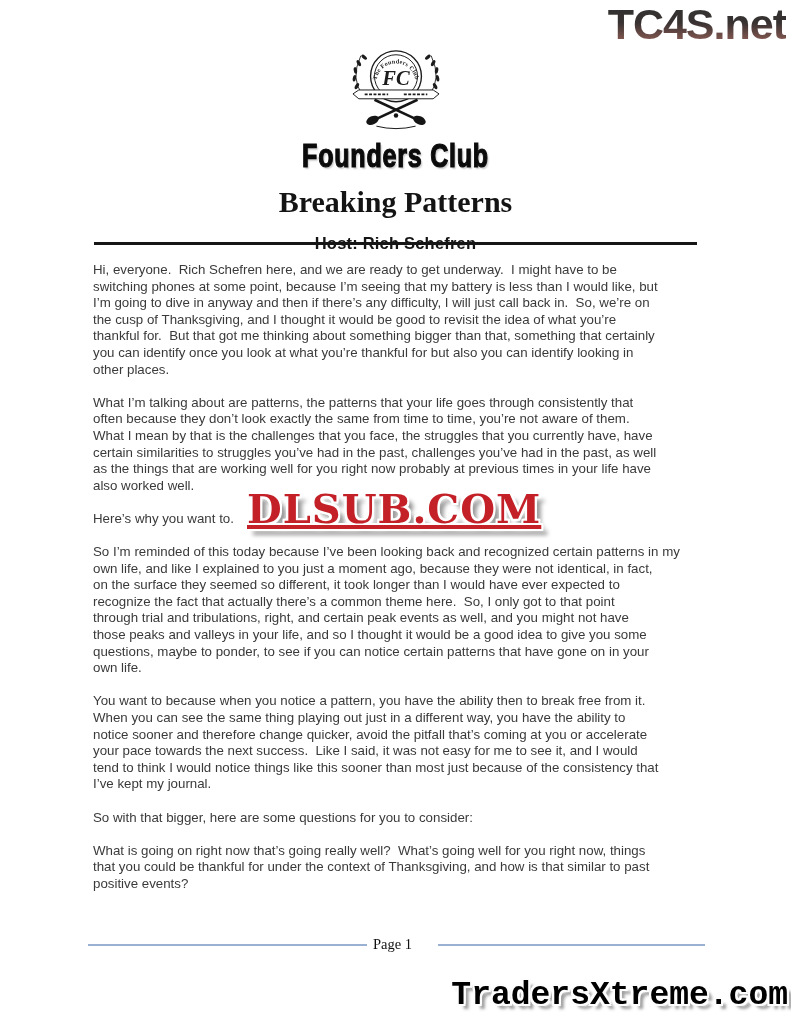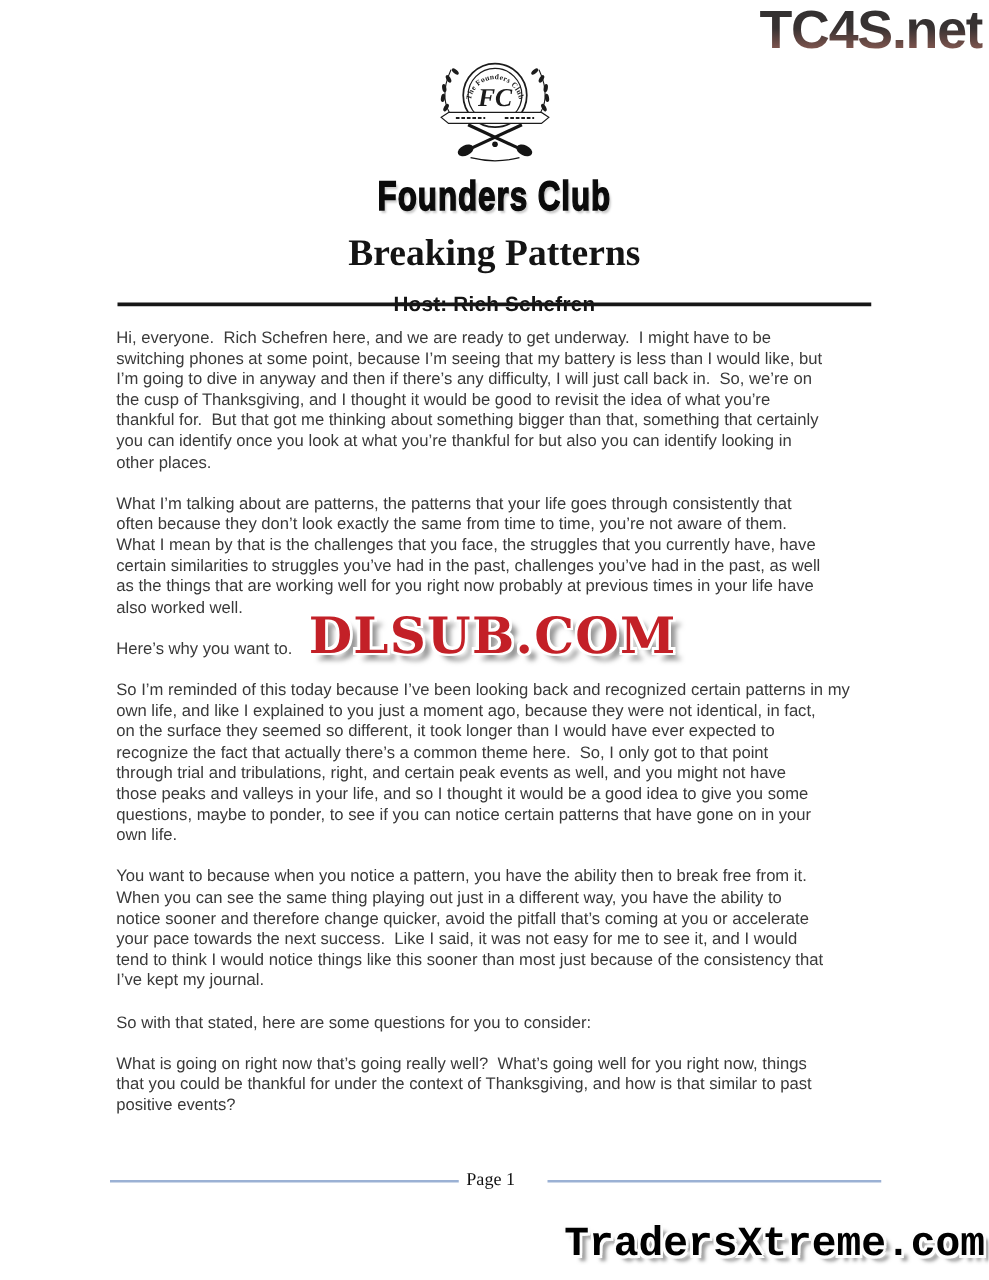--- a/index.html
+++ b/index.html
@@ -28,21 +28,21 @@
   .content{position:absolute;top:262px;left:93px;width:645px;font-size:13.3px;line-height:16.6px;
            color:#3a3a3a;}
   .content p{margin:0 0 16.6px 0;white-space:pre-wrap;}
   .content p:last-child{margin-bottom:0;}
 
   
   .wm-mid{position:absolute;top:489px;left:247px;font-family:"DejaVu Serif",serif;font-weight:bold;
           font-size:40px;line-height:1;letter-spacing:1px;color:#c32027;white-space:nowrap;
           text-shadow:-2px -2px 0 #fff,2px -2px 0 #fff,-2px 2px 0 #fff,2px 2px 0 #fff,
                       -2px 0 0 #fff,2px 0 0 #fff,0 -2px 0 #fff,0 2px 0 #fff,
-                      6px 6px 4px rgba(125,125,125,0.8);}
+                      6px 6px 4px rgba(125,125,125,0.8);text-decoration:underline;}
 
   
   .footer{position:absolute;top:936px;left:88px;width:617px;display:flex;align-items:center;
           font-family:"Liberation Serif",serif;font-size:14.5px;color:#111;text-align:center;}
   .fline{height:2px;background:#9bb1d4;}
   .fline-left{width:279px;margin-right:6px;}
   .fline-right{flex:1;margin-left:26px;}
   .page-label{white-space:pre;}
 
   
@@ -136,21 +136,21 @@
 through trial and tribulations, right, and certain peak events as well, and you might not have
 those peaks and valleys in your life, and so I thought it would be a good idea to give you some
 questions, maybe to ponder, to see if you can notice certain patterns that have gone on in your
 own life.</p>
     <p>You want to because when you notice a pattern, you have the ability then to break free from it.
 When you can see the same thing playing out just in a different way, you have the ability to
 notice sooner and therefore change quicker, avoid the pitfall that’s coming at you or accelerate
 your pace towards the next success.  Like I said, it was not easy for me to see it, and I would
 tend to think I would notice things like this sooner than most just because of the consistency that
 I’ve kept my journal.</p>
-    <p>So with that stated, here are some questions for you to consider:</p>
+    <p>So with that bigger, here are some questions for you to consider:</p>
     <p>What is going on right now that’s going really well?  What’s going well for you right now, things
 that you could be thankful for under the context of Thanksgiving, and how is that similar to past
 positive events?</p>
   </div>
 
   <div class="wm-mid">DLSUB.COM</div>
 
   <div class="footer">
     <div class="fline fline-left"></div>
     <div class="page-label">Page 1</div>

